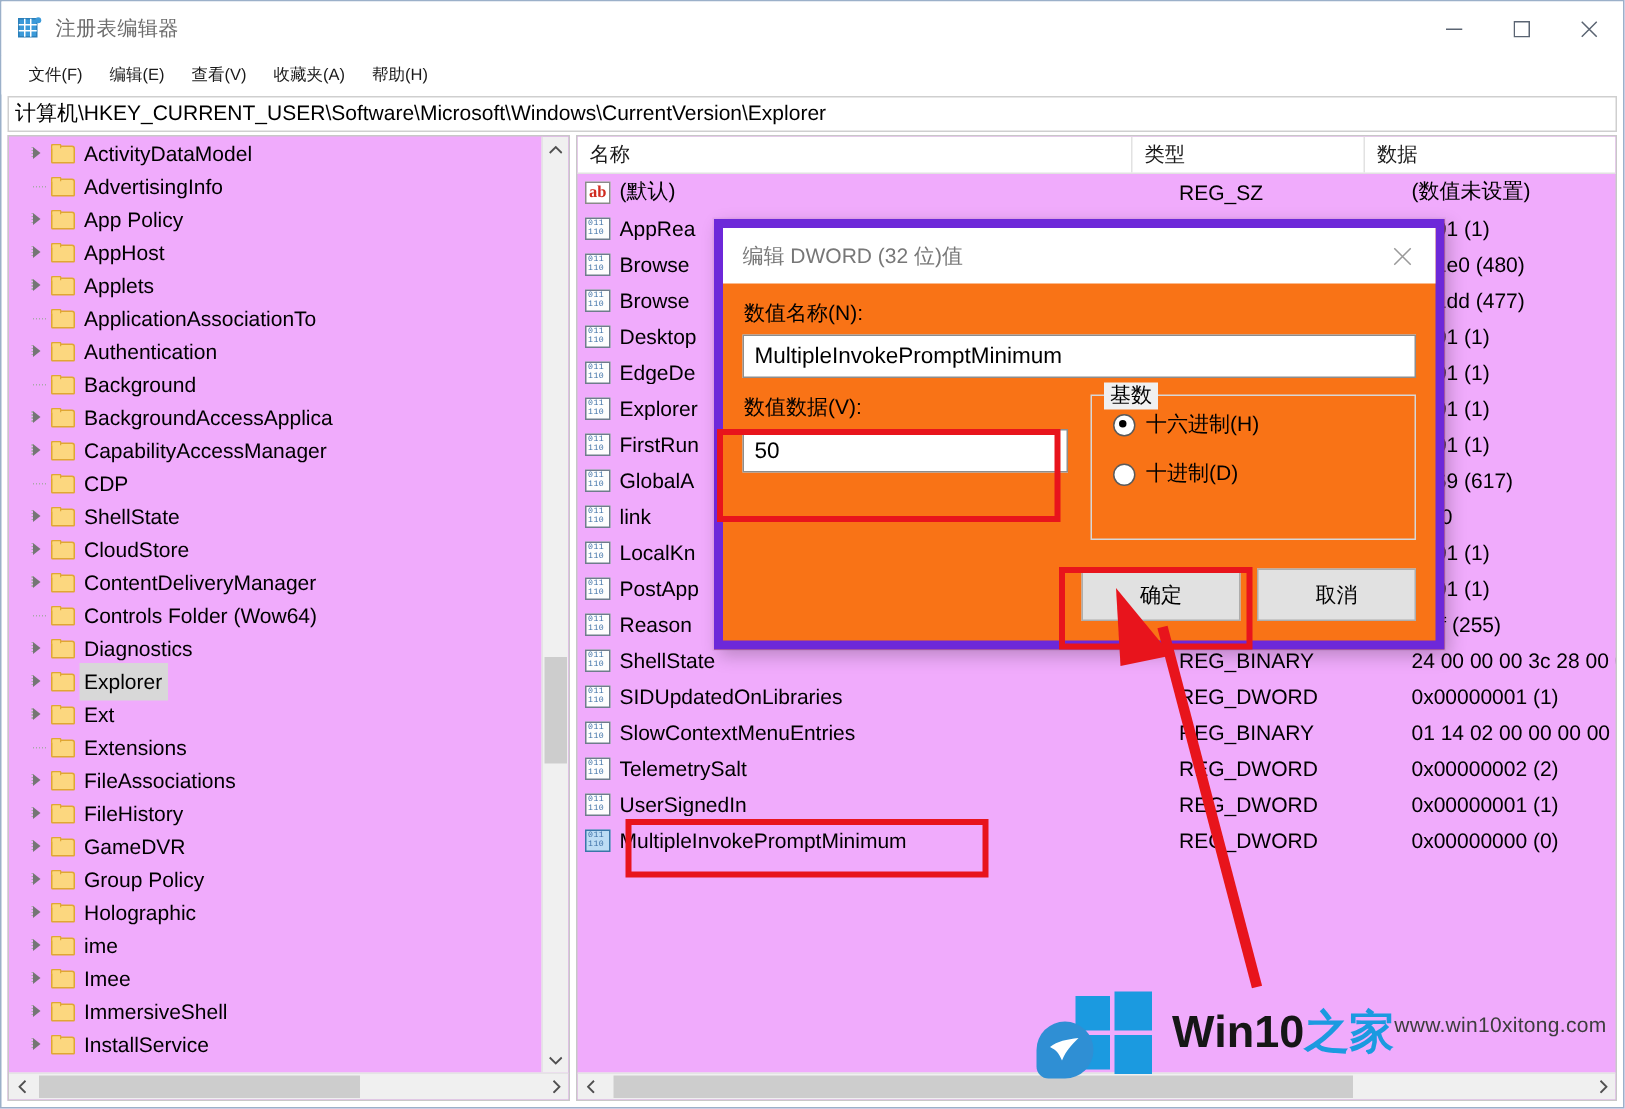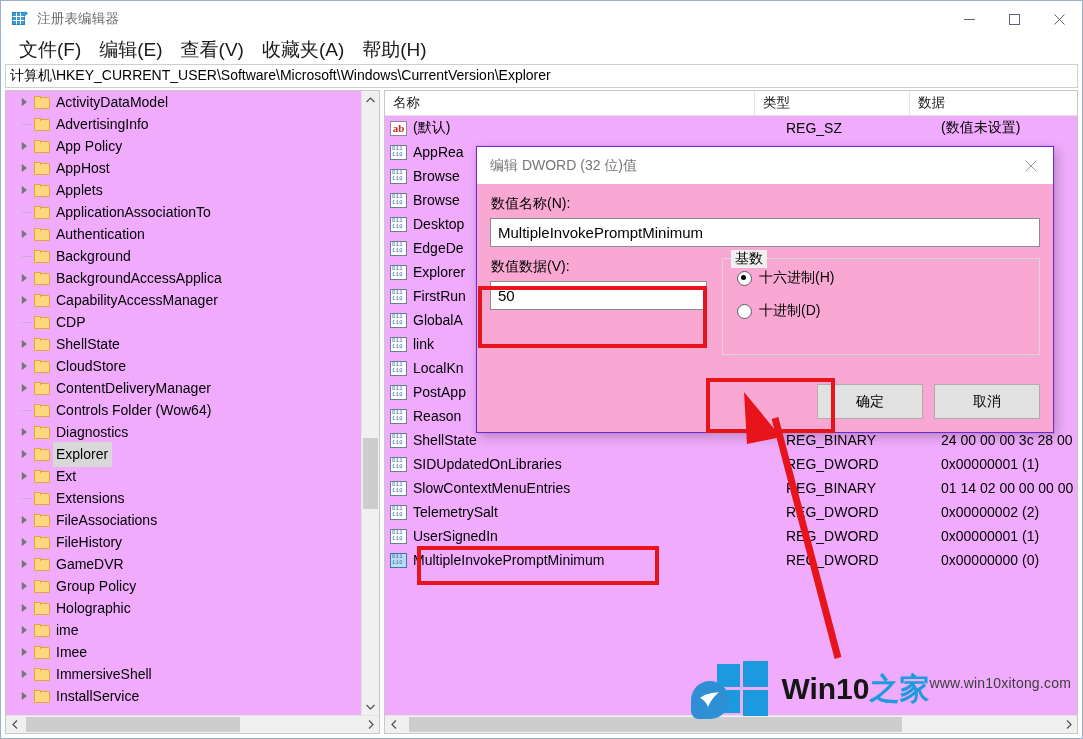--- a/index.html
+++ b/index.html
@@ -48,21 +48,21 @@
   }
 
   
   .menubar {
     height: 26px; flex: 0 0 26px;
     display: flex; align-items: center;
     padding-left: 9px;
     background: #ffffff;
   }
   .menu-item {
-    font-size: 19px; color: #1a1a1a;
+    font-size: 11px; color: #1a1a1a;
     padding: 3px 9px 4px 9px;
     white-space: nowrap;
   }
 
   
   .addressbar {
     height: 24px; flex: 0 0 24px;
     margin: 1px 4px 2px 4px;
     border: 1px solid #cfcfcf;
     background: #ffffff;
@@ -205,23 +205,23 @@
     color:#3a6ea5; letter-spacing:.3px;
   }
   .val-icon.sel.icon-bin::before { background:#bcdcf4; border-color:#3a76a8; }
   .lr-name { width: 370px; flex: 0 0 370px; font-size: 14px; color:#000; overflow:hidden; }
   .lr-type { width: 155px; flex: 0 0 155px; font-size: 14px; color:#000; padding-left:3px; box-sizing:border-box; }
   .lr-data { flex: 1 1 auto; font-size: 14px; color:#000; padding-left:3px; }
 
   
   .dialog {
     position: absolute;
-    left: 476px; top: 146px; width: 578px; height: 287px;
-    background: #f9a8d4;
-    border: 1px solid #6d28d9;
+    left: 476px; top: 146px; width: 487px; height: 287px;
+    background: #f97316;
+    border: 6px solid #6d28d9;
     box-shadow: 0 0 0 1px rgba(0,0,0,.04), 3px 4px 11px rgba(0,0,0,.22);
     z-index: 40;
     box-sizing: border-box;
   }
   .dlg-title {
     height: 37px; background: #ffffff;
     display: flex; align-items: center;
     position: relative;
   }
   .dlg-title-text {

